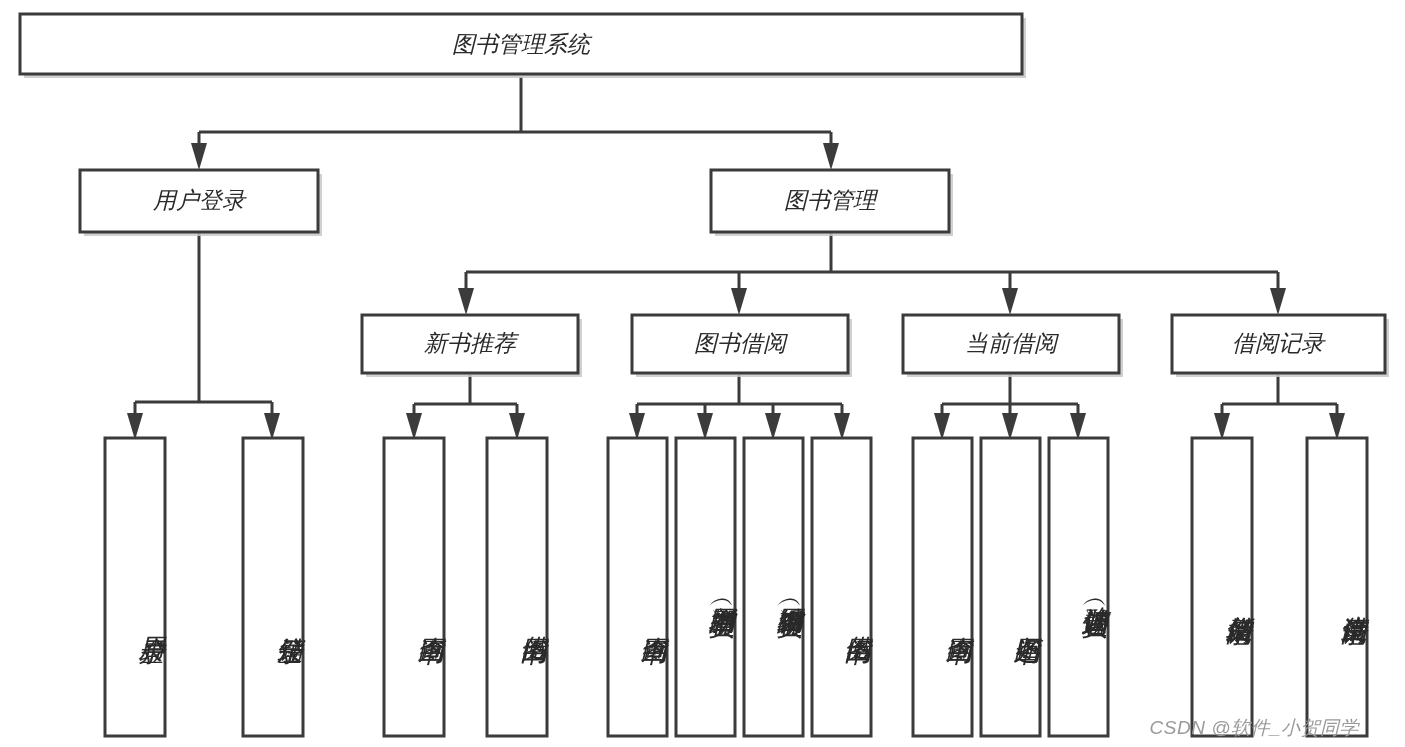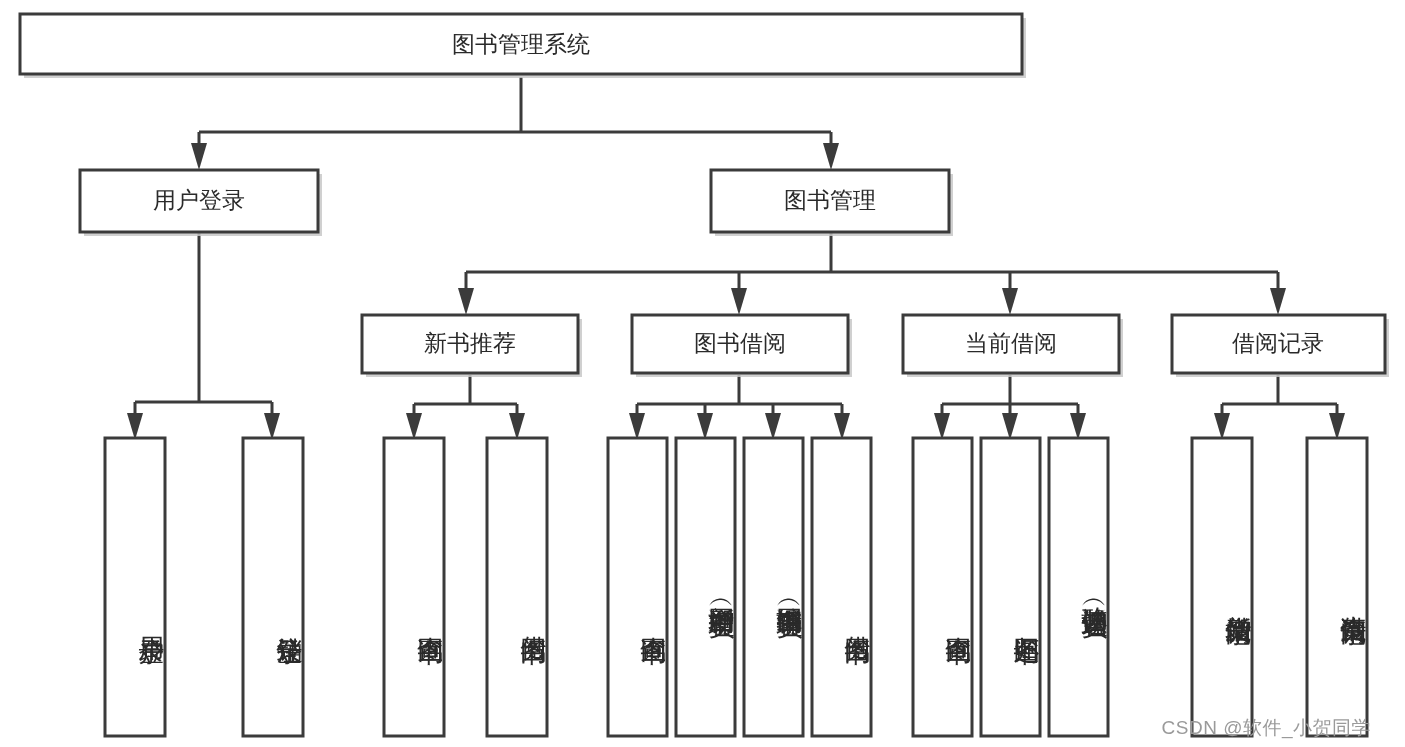--- a/index.html
+++ b/index.html
@@ -12,20 +12,21 @@
     height: 747px;
     font-family: "Liberation Sans", "DejaVu Sans", sans-serif;
     overflow: hidden;
     position: relative;
   }
   #diagram-root {
     position: relative;
     width: 1371px;
     height: 747px;
     background: #ffffff;
+    font-style: italic;
   }
   svg.diagram {
     display: block;
     width: 1405px;
     height: 747px;
   }
   .box-rect {
     fill: #ffffff;
     stroke: #3b3b3b;
     stroke-width: 3;
@@ -61,21 +62,21 @@
     color: #2a2a2a;
     letter-spacing: 1px;
     display: flex;
     align-items: flex-start;
     justify-content: center;
     white-space: nowrap;
     pointer-events: none;
   }
   .watermark {
     position: absolute;
-    right: 0;
+    right: 12px;
     bottom: 6px;
     font-family: "Liberation Sans", "DejaVu Sans", sans-serif;
     font-size: 19px;
     color: #9a9a9a;
     letter-spacing: 0.5px;
     white-space: nowrap;
   }
 </style>
 </head>
 <body>

